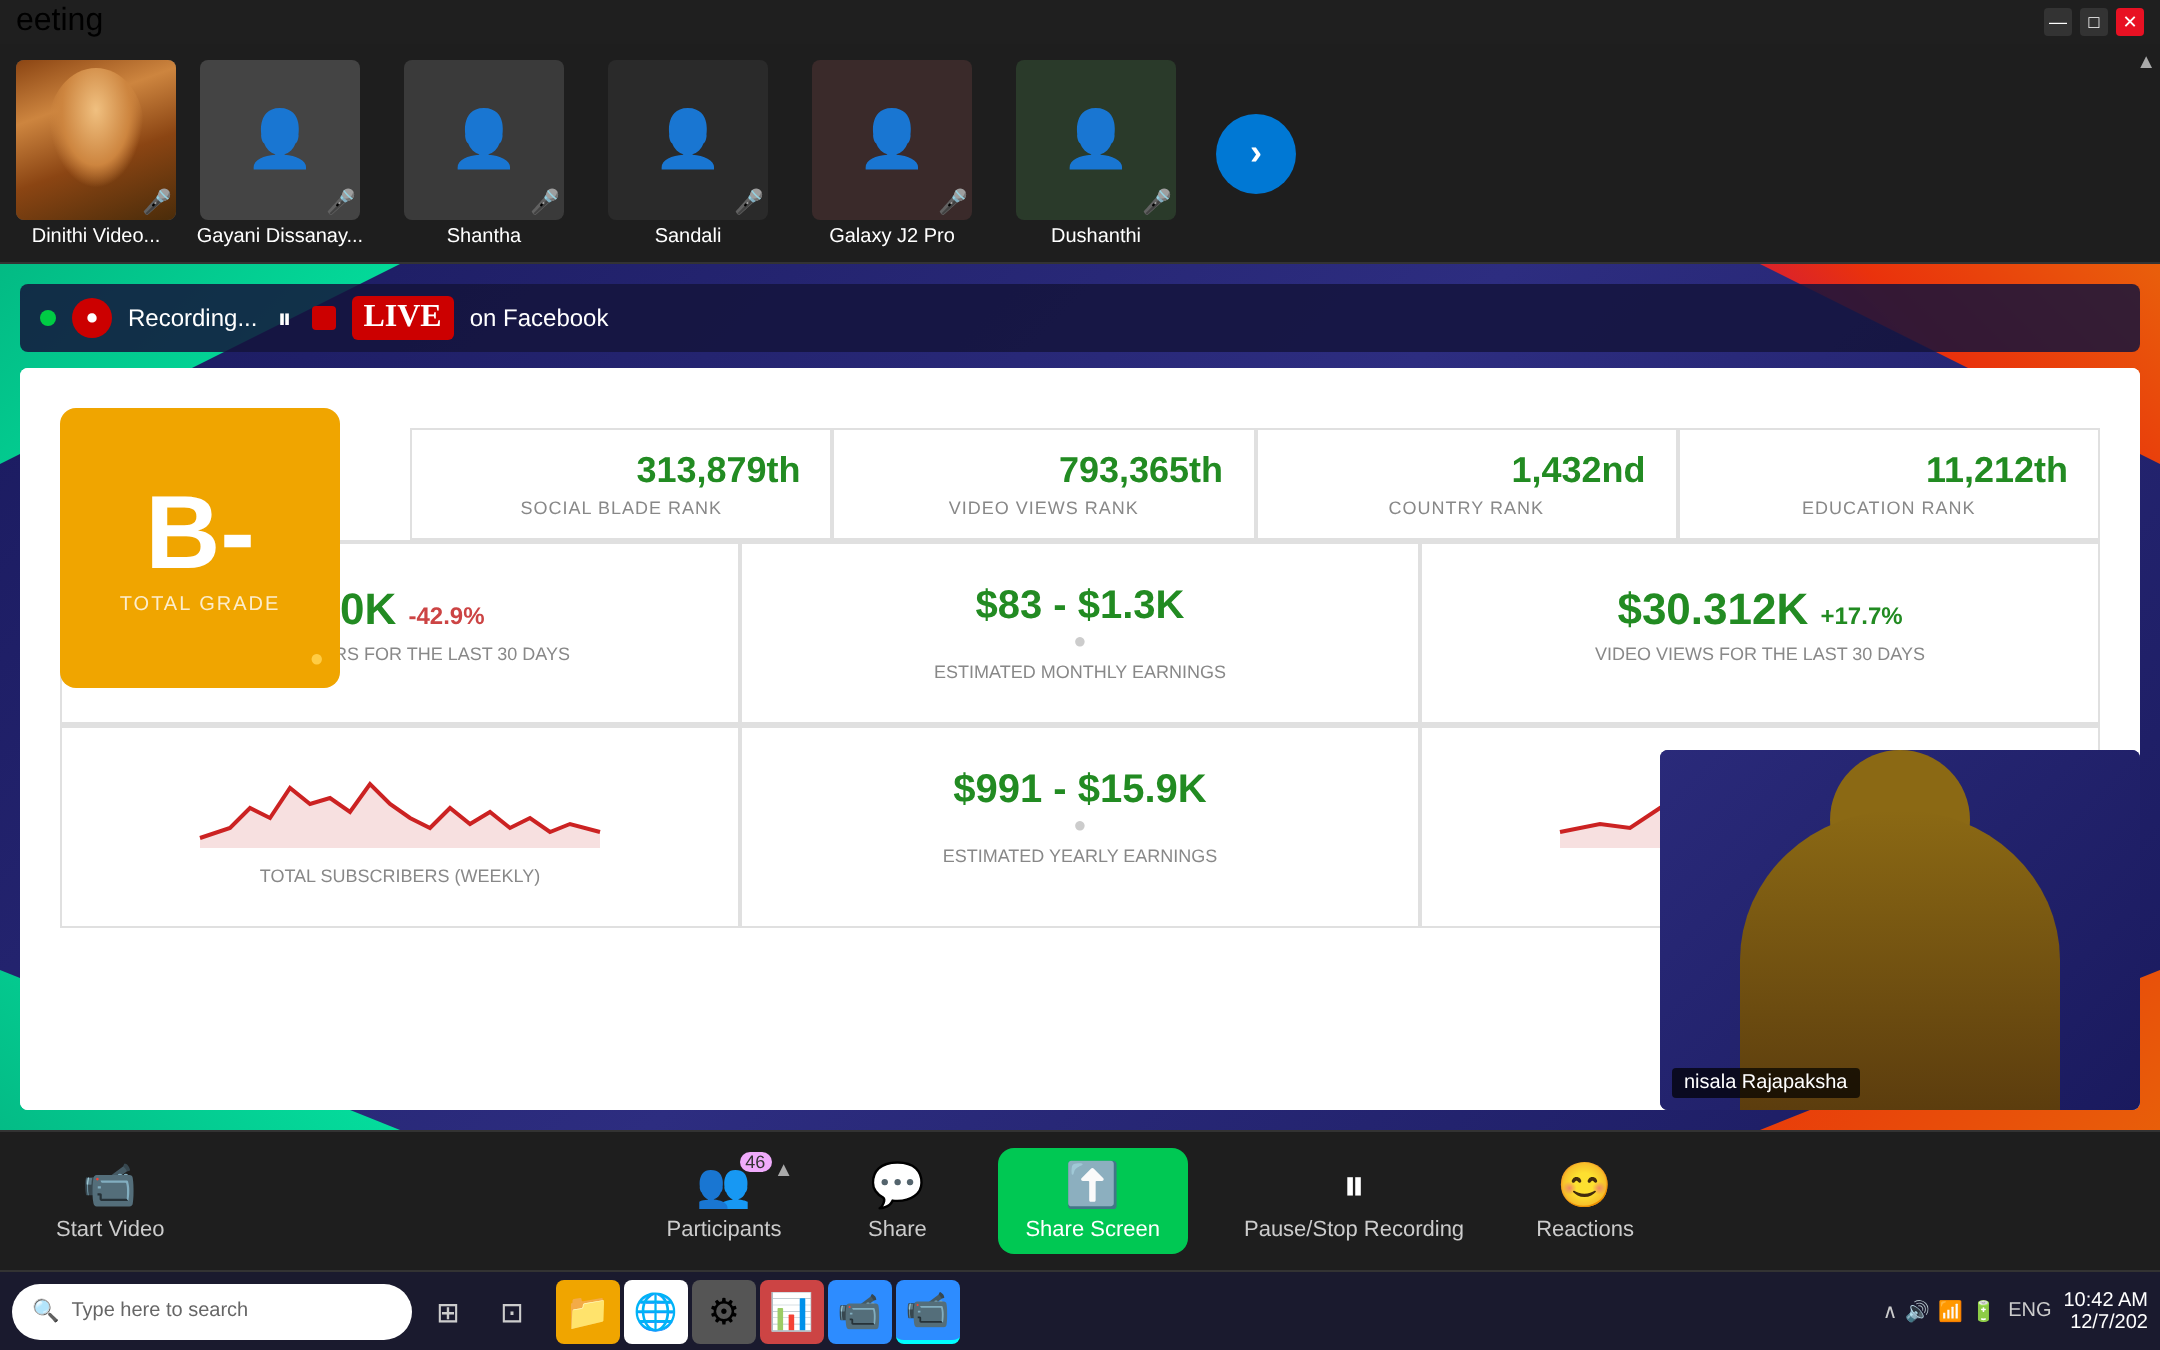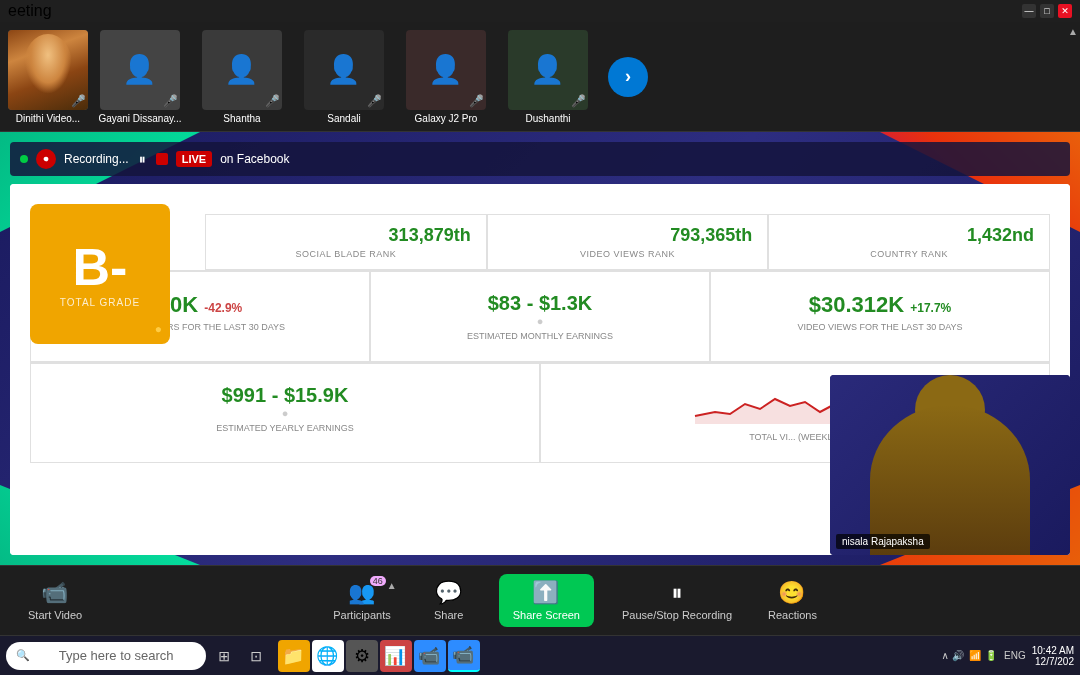--- a/index.html
+++ b/index.html
@@ -221,24 +221,25 @@
     .rec-stop {
       width: 12px; height: 12px;
       background: #cc0000;
       border-radius: 2px;
       cursor: pointer;
     }
 
     .live-badge {
       background: #cc0000;
       color: #fff;
-      font-size: 11px;
+      font-size: 16px;
       font-weight: bold;
       padding: 2px 6px;
       border-radius: 3px;
+      font-family: Liberation Serif, serif;
     }
 
     .on-facebook {
       color: #fff;
       font-size: 12px;
     }
 
     
     #screen-content {
       position: absolute;
@@ -693,20 +694,24 @@
             <div class="stat-name">SOCIAL BLADE RANK</div>
           </div>
           <div class="stat-cell">
             <div class="stat-value">793,365th</div>
             <div class="stat-name">VIDEO VIEWS RANK</div>
           </div>
           <div class="stat-cell">
             <div class="stat-value">1,432nd</div>
             <div class="stat-name">COUNTRY RANK</div>
           </div>
+          <div class="stat-cell">
+            <div class="stat-value">11,212th</div>
+            <div class="stat-name">EDUCATION RANK</div>
+          </div>
         </div>
 
         <div class="stats-row2">
           <div class="stat-cell-wide">
             <div style="font-size:22px;font-weight:bold;color:#228B22;">
               <span>10K</span>
               <span style="font-size:12px;color:#cc4444;">-42.9%</span>
             </div>
             <div class="stat-label">SUBSCRIBERS FOR THE LAST 30 DAYS</div>
           </div>
@@ -719,20 +724,27 @@
             <div style="font-size:22px;font-weight:bold;color:#228B22;">
               <span>$30.312K</span>
               <span style="font-size:12px;color:#228B22;">+17.7%</span>
             </div>
             <div class="stat-label">VIDEO VIEWS FOR THE LAST 30 DAYS</div>
           </div>
         </div>
 
         <div class="stats-row2" style="margin-top:0;">
           <div class="stat-cell-wide">
+            <svg class="chart-svg" viewBox="0 0 200 40">
+              <polyline points="0,35 15,30 25,20 35,25 45,10 55,18 65,15 75,22 85,8 95,18 105,25 115,30 125,20 135,28 145,22 155,30 165,25 175,32 185,28 200,32" fill="none" stroke="#cc2222" stroke-width="2"></polyline>
+              <polyline points="0,35 15,30 25,20 35,25 45,10 55,18 65,15 75,22 85,8 95,18 105,25 115,30 125,20 135,28 145,22 155,30 165,25 175,32 185,28 200,32 200,40 0,40" fill="rgba(200,50,50,0.15)" stroke="none"></polyline>
+            </svg>
+            <div class="stat-label">TOTAL SUBSCRIBERS (WEEKLY)</div>
+          </div>
+          <div class="stat-cell-wide">
             <div style="font-size:20px;font-weight:bold;color:#228B22;">$991 - $15.9K</div>
             <div style="color:#ccc;font-size:11px;">●</div>
             <div class="stat-label">ESTIMATED YEARLY EARNINGS</div>
           </div>
           <div class="stat-cell-wide">
             <svg class="chart-svg" viewBox="0 0 200 40">
               <polyline points="0,32 20,28 35,30 50,20 65,25 80,15 95,22 110,18 125,28 140,20 155,30 170,25 185,30 200,28" fill="none" stroke="#cc2222" stroke-width="2"></polyline>
               <polyline points="0,32 20,28 35,30 50,20 65,25 80,15 95,22 110,18 125,28 140,20 155,30 170,25 185,30 200,28 200,40 0,40" fill="rgba(200,50,50,0.15)" stroke="none"></polyline>
             </svg>
             <div class="stat-label">TOTAL VI... (WEEKLY)</div>
@@ -789,21 +801,21 @@
       </div>
     </div>
 
     <div class="toolbar-right">
     </div>
   </div>
 
   <div id="taskbar">
     <div class="taskbar-search">
       <span>🔍</span>
-      <span style="color:#666;font-size:13px;margin-left:23px;">Type here to search</span>
+      <span style="color:#666;font-size:10px;">Type here to search</span>
     </div>
 
     <div class="taskbar-win-btn">⊞</div>
     <div class="taskbar-win-btn">⊡</div>
 
     <div class="taskbar-apps">
       <div class="app-icon" style="background:#f0a500;">📁</div>
       <div class="app-icon" style="background:#fff;">🌐</div>
       <div class="app-icon" style="background:#555;">⚙</div>
       <div class="app-icon" style="background:#c44;">📊</div>

